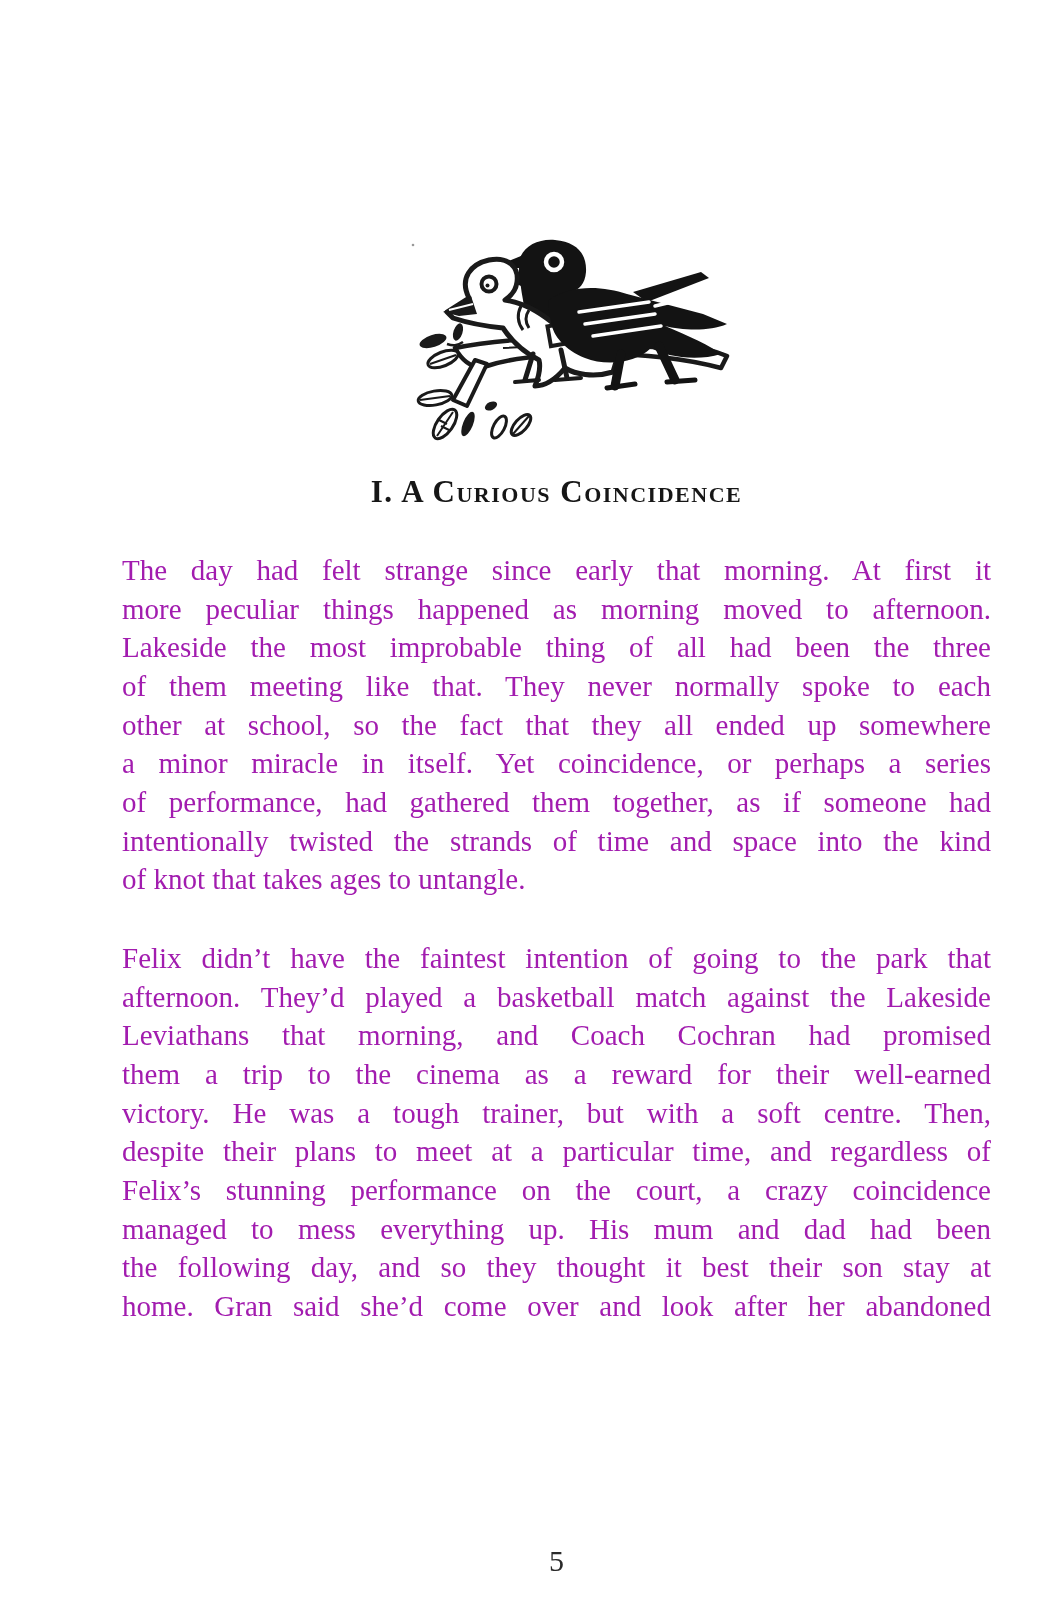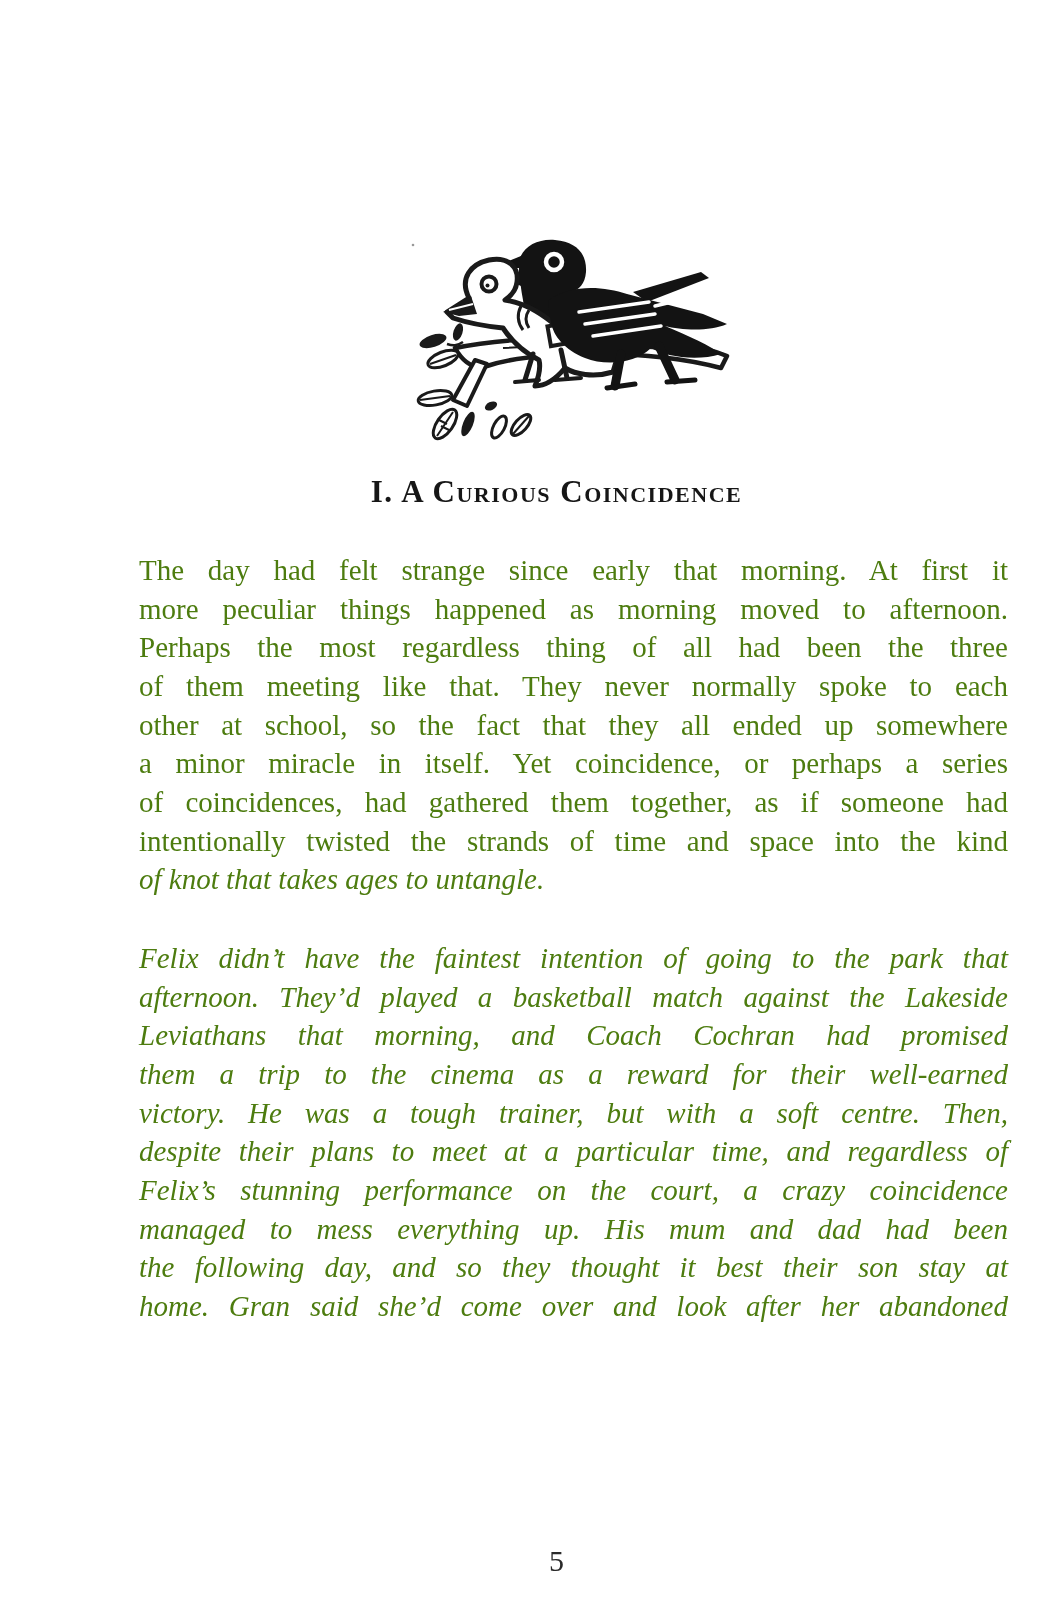--- a/index.html
+++ b/index.html
@@ -29,36 +29,35 @@
     margin: 0;
     text-align: center;
     font-size: 31px;
     font-weight: 700;
     font-variant: small-caps;
     letter-spacing: 1.5px;
     color: #161616;
   }
   .body-text {
     position: absolute;
-    left: 114px;
+    left: 97px;
     top: 551px;
     width: 869px;
     font-size: 29px;
     line-height: 38.65px;
-    color: #4d7c0f;
+    color: #a21caf;
   }
-  .paragraph + .paragraph { margin-top: 40px; font-style: italic; }
+  .paragraph + .paragraph { margin-top: 40px; }
   .text-line {
     text-align: justify;
     text-align-last: justify;
     white-space: normal;
   }
   .text-line.last-short {
     text-align-last: left;
-    font-style: italic;
   }
   .page-number {
     position: absolute;
     left: 0;
     top: 1544px;
     width: 100%;
     text-align: center;
     font-size: 30px;
     font-weight: 400;
     color: #2a2a2a;
@@ -115,25 +114,25 @@
       <path d="M204,160 L232,156 M264,154 L292,152" stroke="#131313" stroke-width="5" fill="none" stroke-linecap="round"></path>
     </svg>
   </div>
 
   <h1 class="chapter-heading">I. A Curious Coincidence</h1>
 
   <div class="body-text" id="paragraphs">
       <div class="paragraph">
         <div class="text-line">The day had felt strange since early that morning. At first it</div>
         <div class="text-line">more peculiar things happened as morning moved to afternoon.</div>
-        <div class="text-line">Perhaps the most regardless thing of all had been the three</div>
+        <div class="text-line">Lakeside the most improbable thing of all had been the three</div>
         <div class="text-line">of them meeting like that. They never normally spoke to each</div>
         <div class="text-line">other at school, so the fact that they all ended up somewhere</div>
         <div class="text-line">a minor miracle in itself. Yet coincidence, or perhaps a series</div>
-        <div class="text-line">of coincidences, had gathered them together, as if someone had</div>
+        <div class="text-line">of performance, had gathered them together, as if someone had</div>
         <div class="text-line">intentionally twisted the strands of time and space into the kind</div>
         <div class="text-line last-short">of knot that takes ages to untangle.</div>
       </div>
       <div class="paragraph">
         <div class="text-line">Felix didn’t have the faintest intention of going to the park that</div>
         <div class="text-line">afternoon. They’d played a basketball match against the Lakeside</div>
         <div class="text-line">Leviathans that morning, and Coach Cochran had promised</div>
         <div class="text-line">them a trip to the cinema as a reward for their well-earned</div>
         <div class="text-line">victory. He was a tough trainer, but with a soft centre. Then,</div>
         <div class="text-line">despite their plans to meet at a particular time, and regardless of</div>

